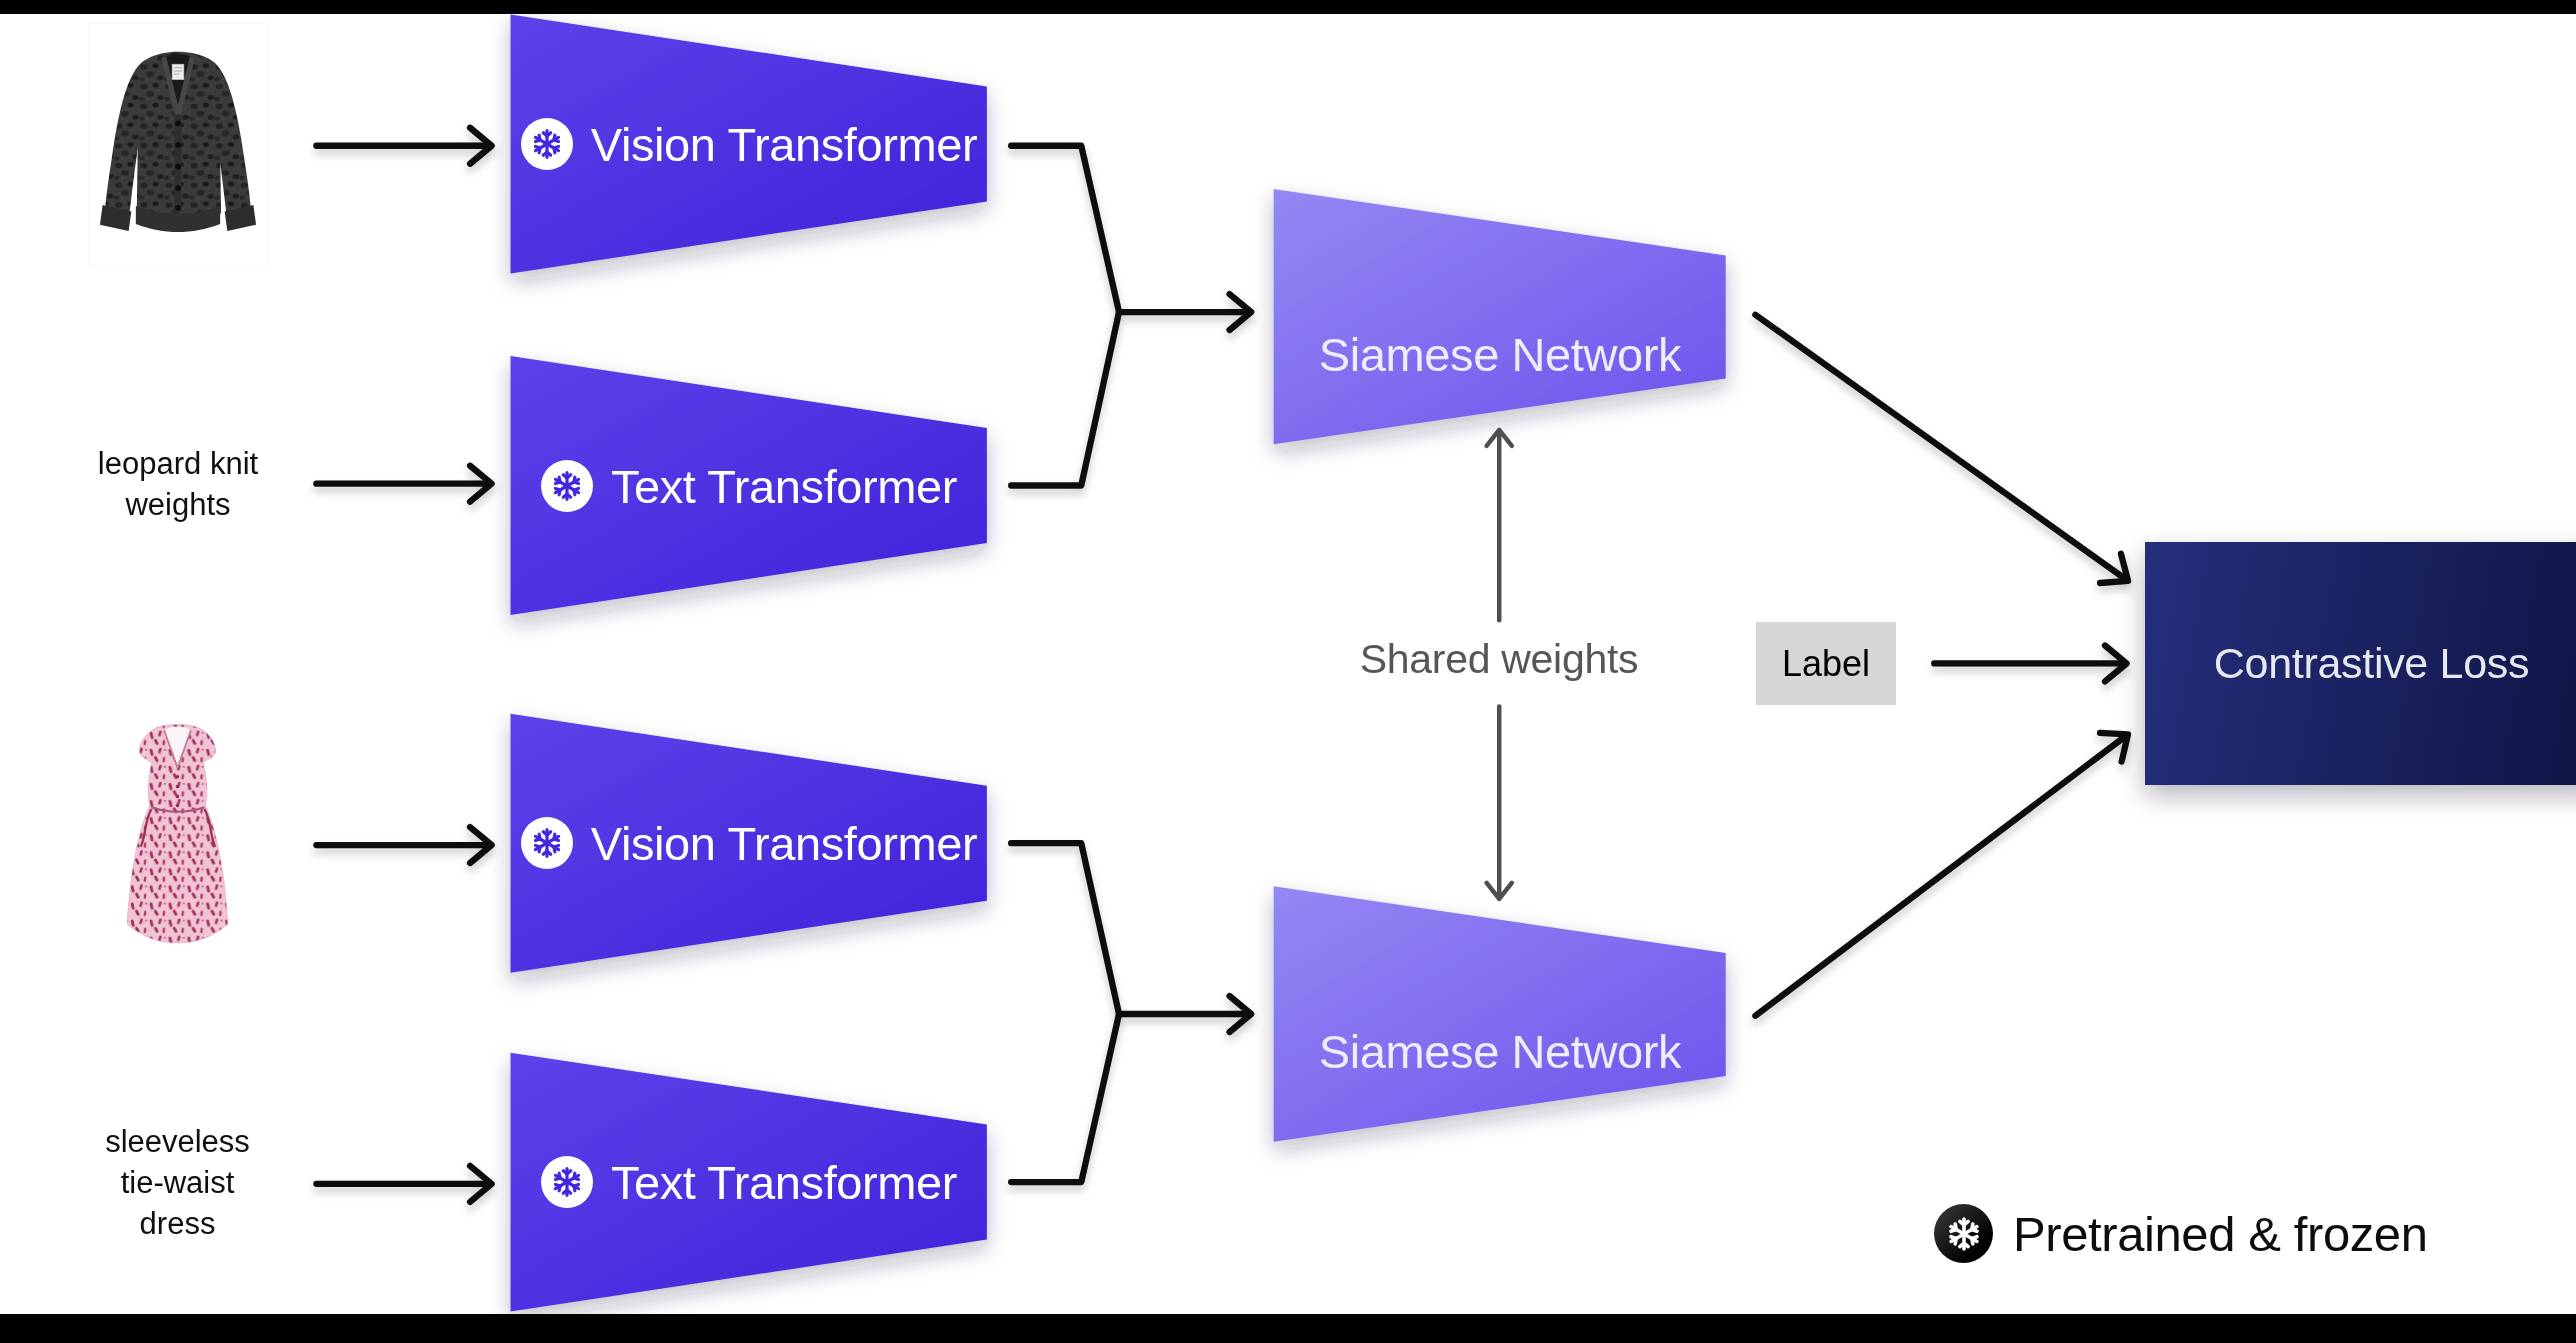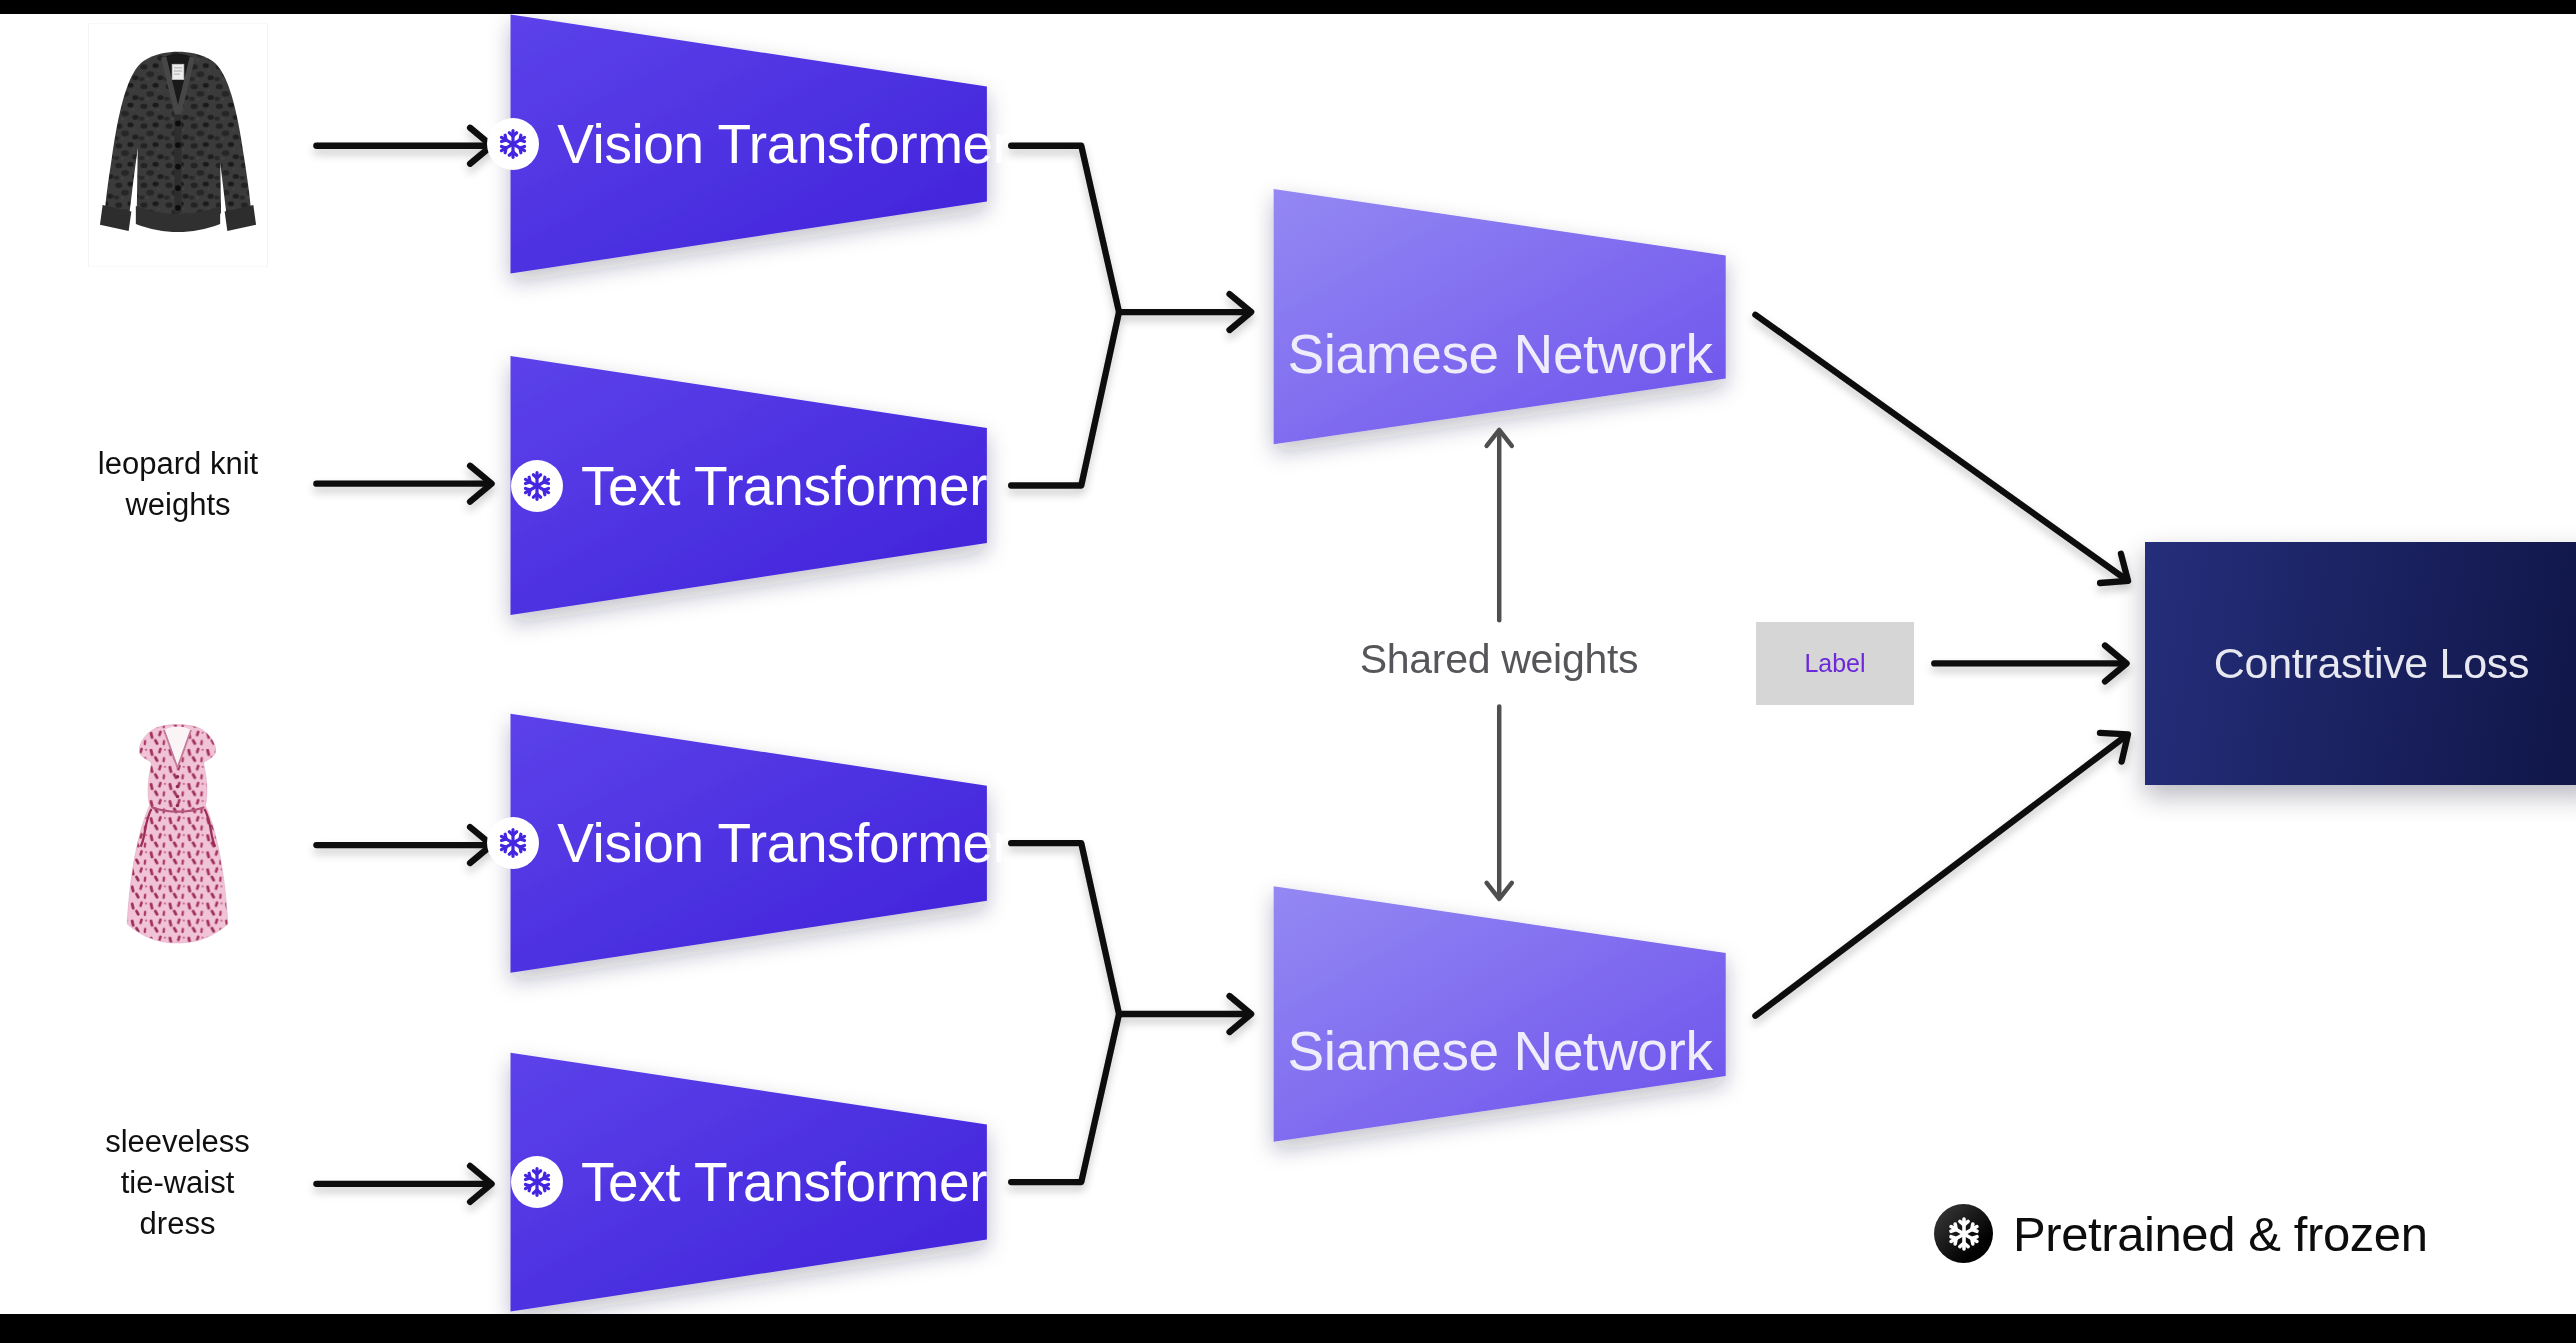--- a/index.html
+++ b/index.html
@@ -7,29 +7,29 @@
          font-family:"Liberation Sans","DejaVu Sans",sans-serif;}
   .bar{position:absolute;left:0;width:2576px;background:#000;}
   .bar.top{top:0;height:13.5px;}
   .bar.bottom{top:1314px;height:30px;}
   svg.layer{position:absolute;left:0;top:0;}
   .photo-box{position:absolute;background:#fff;}
   .caption{position:absolute;text-align:center;font-size:31px;line-height:1.32;color:#101010;}
   .node-row{position:absolute;display:flex;align-items:center;justify-content:center;gap:18px;}
   .enc-row{left:511px;width:476px;height:58px;}
   .sia-row{left:1274px;width:452px;height:58px;margin-top:37px;}
-  .node-label{font-size:55px;font-weight:500;color:#ffffff;letter-spacing:-0.4px;white-space:nowrap;}
+  .node-label{font-size:47px;font-weight:500;color:#ffffff;letter-spacing:-0.4px;white-space:nowrap;}
   .sia-row .node-label{color:#efecfb;}
   .icon-circle{width:52px;height:52px;border-radius:50%;background:#ffffff;display:flex;
                align-items:center;justify-content:center;flex:0 0 auto;}
   .icon-circle svg{width:32px;height:32px;color:#4526e0;}
   .shared-label{position:absolute;left:1297px;top:636px;width:404px;text-align:center;
                 font-size:41px;color:#56565a;letter-spacing:-0.3px;}
-  .label-box{position:absolute;left:1756px;top:622px;width:158px;height:83px;background:#d6d6d6;
-             display:flex;align-items:center;justify-content:center;font-size:25px;color:#6d28d9;}
+  .label-box{position:absolute;left:1756px;top:622px;width:140px;height:83px;background:#d6d6d6;
+             display:flex;align-items:center;justify-content:center;font-size:36px;color:#000000;}
   .loss-box{position:absolute;left:2145px;top:542px;width:453px;height:243px;
             background:linear-gradient(100deg,#252e7b 0%,#0f1545 100%);
             display:flex;align-items:center;justify-content:center;
             font-size:43px;font-weight:500;color:#e8e8f1;letter-spacing:-0.3px;
             box-shadow:0 10.8px 25px rgba(10,10,40,.30);}
   .legend{position:absolute;left:1934px;top:1204px;height:59px;display:flex;align-items:center;gap:20px;}
   .legend .legend-circle{width:59px;height:59px;border-radius:50%;
             background:linear-gradient(135deg,#3d3d3d 0%,#000 75%);display:flex;align-items:center;justify-content:center;}
   .legend .legend-circle svg{width:36px;height:36px;color:#ffffff;}
   .legend .legend-text{font-size:49px;font-weight:500;color:#0d0d0d;letter-spacing:-0.4px;white-space:nowrap;}

